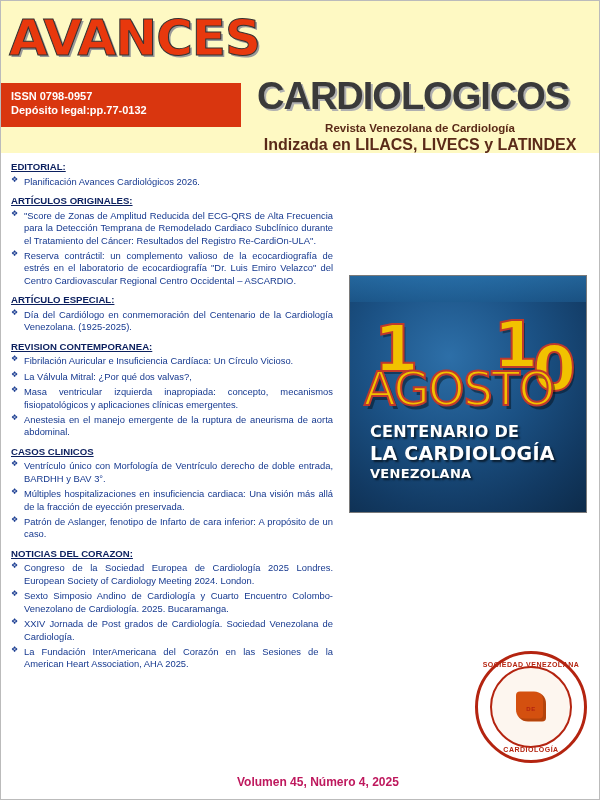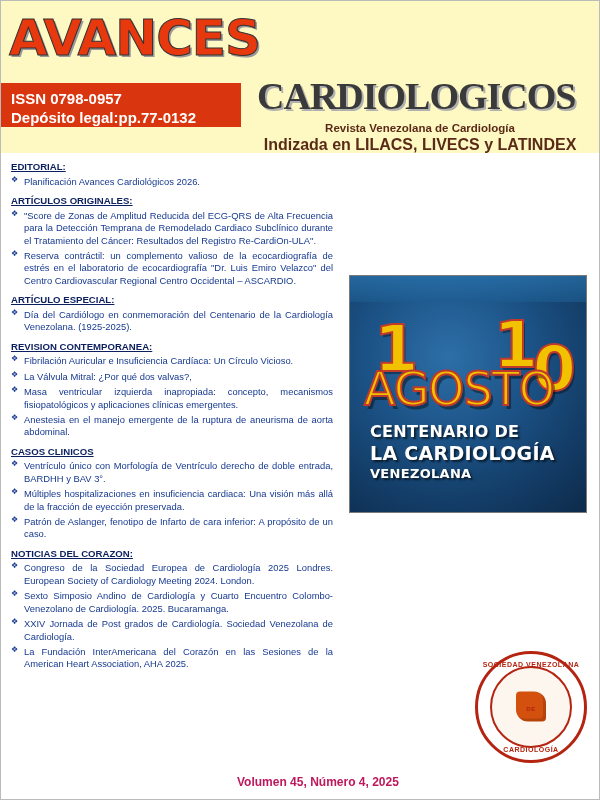--- a/index.html
+++ b/index.html
@@ -40,21 +40,21 @@
     letter-spacing: -1px;
     color: #e8380d;
     -webkit-text-stroke: 1px #333;
     text-shadow: 2px 2px 0 #999;
     line-height: 1;
   }
   .title-cardiologicos {
     position: absolute;
     left: 256px;
     top: 76px;
-    font-family: Liberation Serif, serif;
+    font-family: Liberation Sans, sans-serif;
     font-weight: bold;
     font-size: 38px;
     letter-spacing: -1px;
     color: #3a3a3a;
     text-shadow: 2px 2px 0 #b0b0b0;
     line-height: 1;
   }
   .subtitle-block {
     position: absolute;
     right: 14px;
@@ -74,21 +74,21 @@
   .issn-band {
     position: absolute;
     left: 0;
     top: 82px;
     width: 240px;
     height: 44px;
     background: #d9360f;
   }
   .issn-band .l1, .issn-band .l2 {
     color: #ffffff;
-    font-size: 15px;
+    font-size: 11px;
     font-weight: bold;
     margin-left: 10px;
   }
   .issn-band .l1 { padding-top: 7px; }
   .issn-band .l2 { padding-top: 2px; }
 
   
   .content {
     position: absolute;
     top: 152px;

